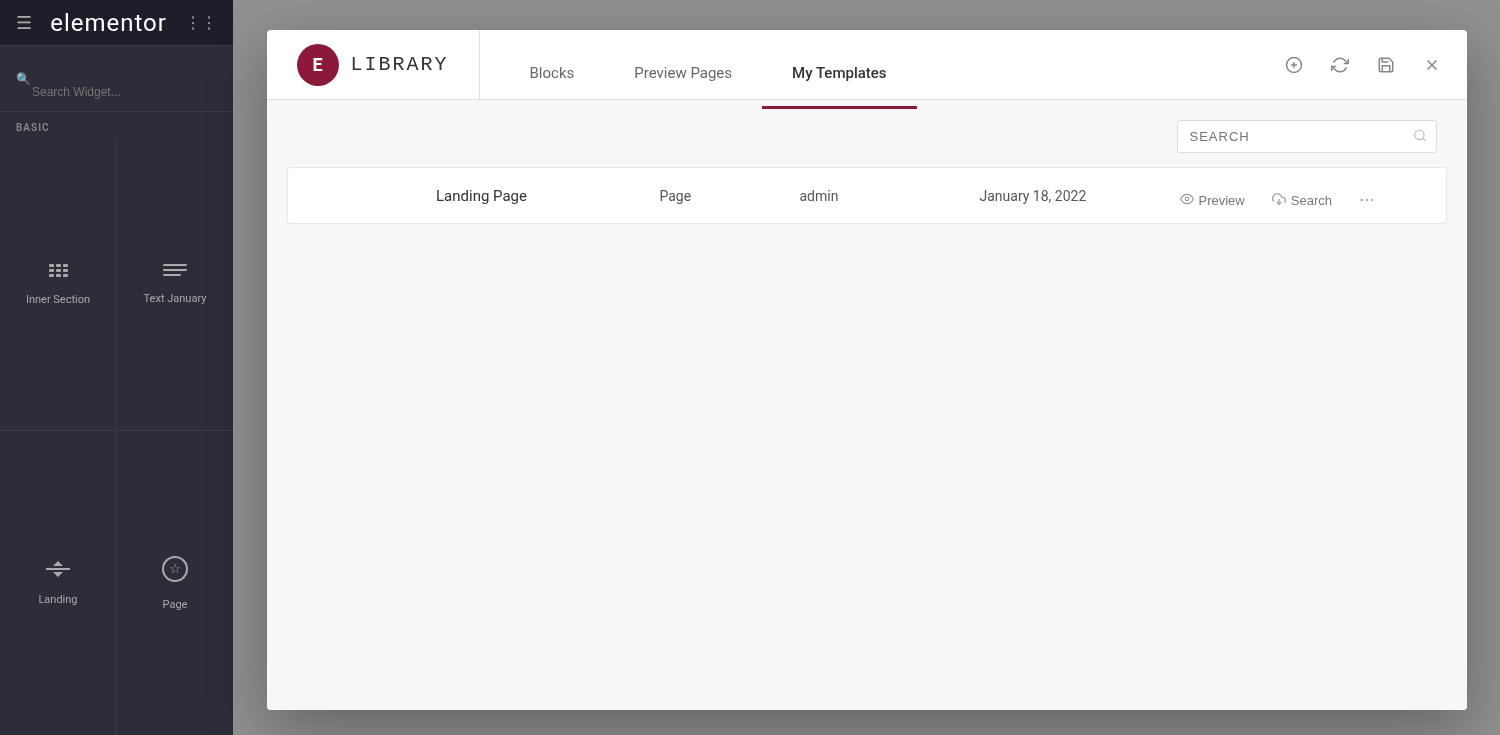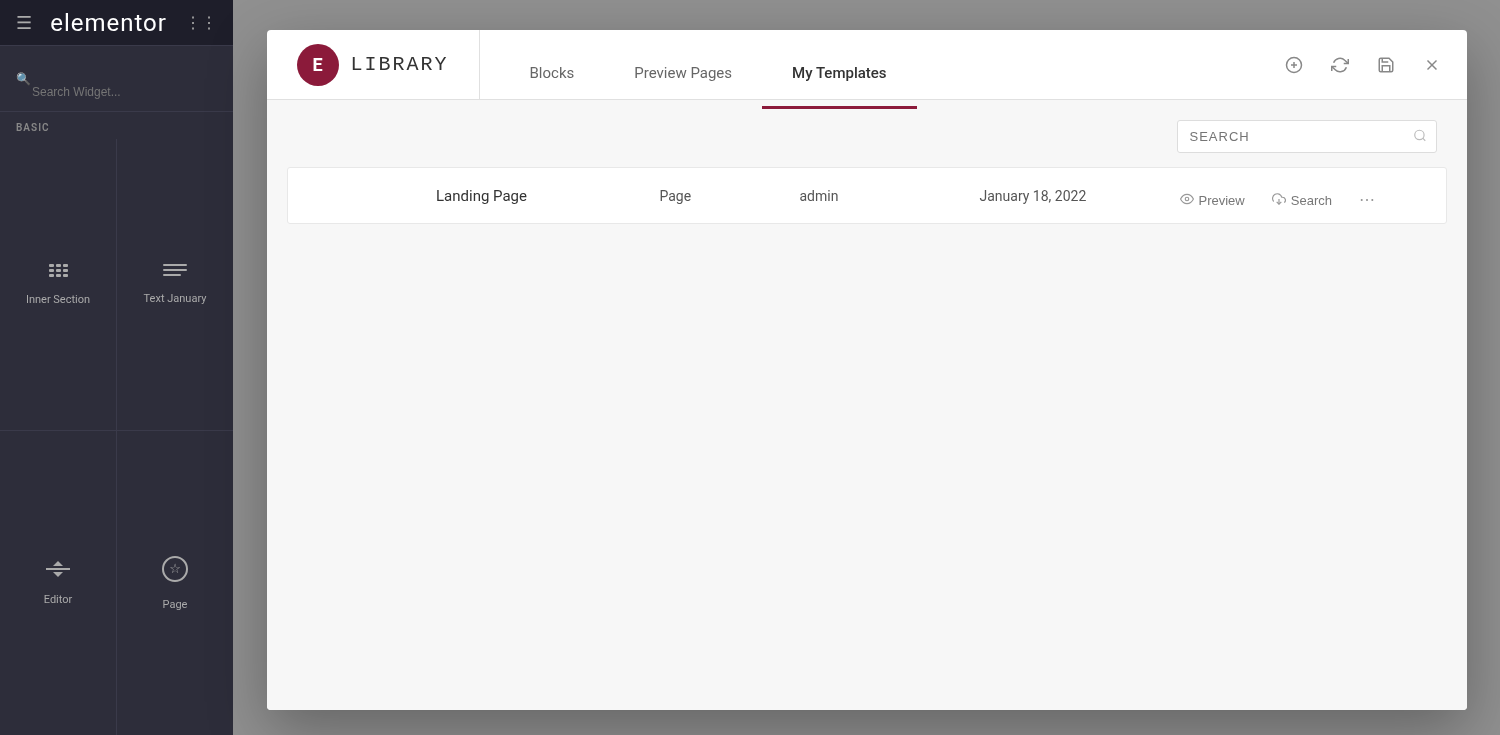--- a/index.html
+++ b/index.html
@@ -474,21 +474,21 @@
     </div>
 
     <div class="widget-item">
       <div class="widget-icon">
         <div class="divider-icon">
           <div class="arrow-up"></div>
           <div class="line"></div>
           <div class="arrow-down"></div>
         </div>
       </div>
-      <span class="widget-label">Editor</span>
+      <span class="widget-label">Landing</span>
     </div>
 
     <div class="widget-item">
       <div class="widget-icon">
         <div class="star-icon-widget">☆</div>
       </div>
       <span class="widget-label">Page</span>
     </div>
   </div>
 </div>

